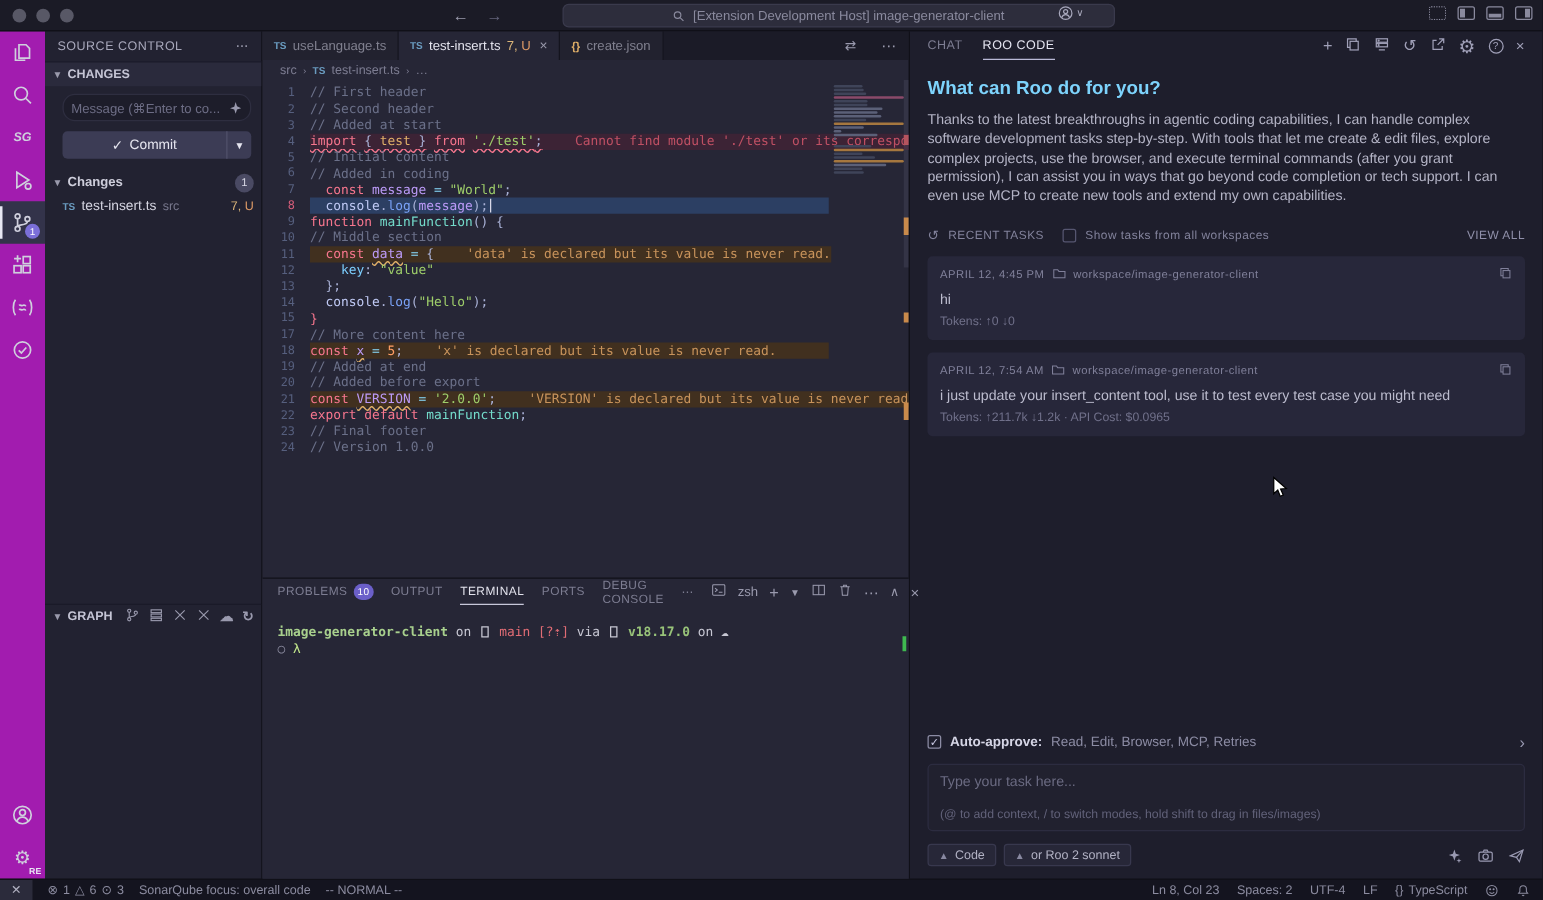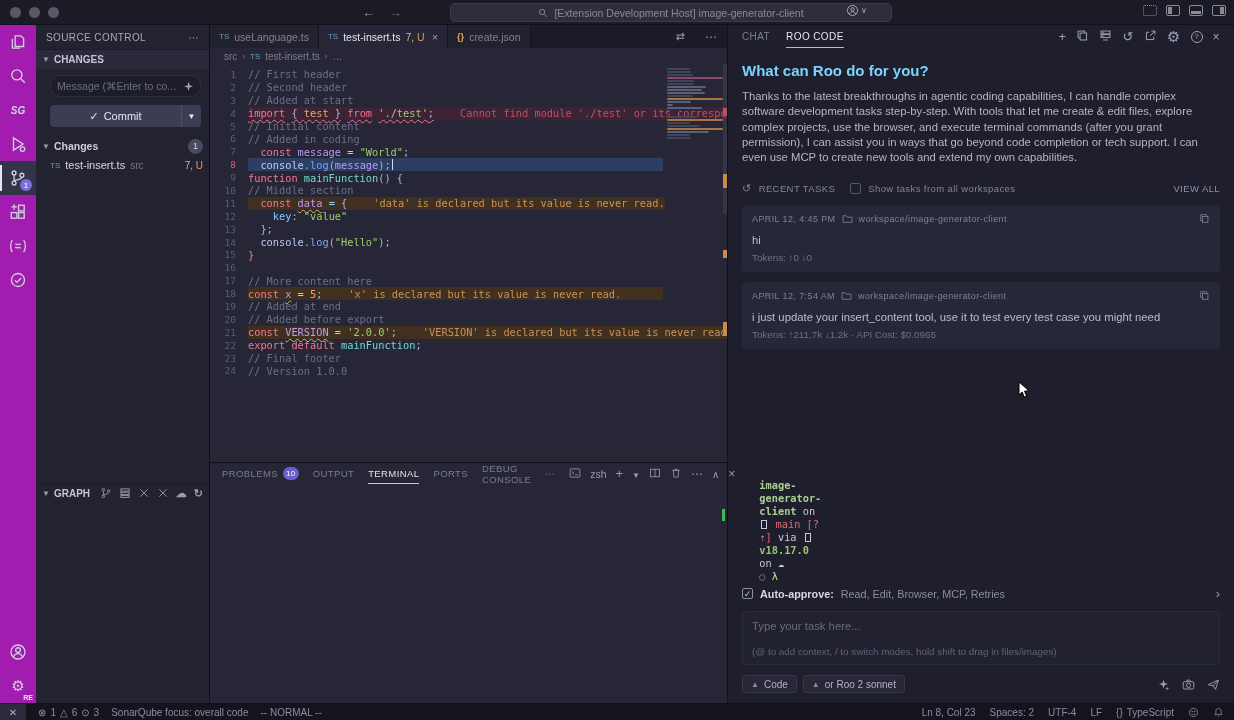--- a/index.html
+++ b/index.html
@@ -58,21 +58,21 @@
   .commit { margin:8px 8px 0 14px; height:22px; background:#3c3c55; border-radius:4px; display:flex; align-items:center;
     color:#e6e6f0; font-size:11px; }
   .commit .main-part { flex:1; display:flex; align-items:center; justify-content:center; gap:5px; }
   .commit .dd { width:20px; border-left:1px solid #50506b; display:flex; align-items:center; justify-content:center;
     font-size:8px; height:100%; }
   .changes-head { margin-top:10px; height:18px; display:flex; align-items:center; gap:4px; padding:0 6px;
     font-weight:bold; font-size:10.5px; color:#cdcdda; }
   .cnt-badge { margin-left:auto; min-width:15px; height:15px; border-radius:9px; background:#4a4a63; color:#d8d8e6;
     font-size:9px; display:flex; align-items:center; justify-content:center; padding:0 4px; font-weight:normal; }
   .file-row { height:20px; display:flex; align-items:center; gap:5px; padding:0 6px 0 14px; font-size:11px; color:#d8c6c0; }
-  .ts-chip { color:#6a9bbf; font-size:8px; font-weight:normal; }
+  .ts-chip { color:#6a9bbf; font-size:8px; font-weight:bold; }
   .file-dir { color:#77778c; font-size:10px; }
   .file-badge { margin-left:auto; font-size:10px; color:#dcb67a; }
   .file-badge b { color:#de9a66; font-weight:normal; }
   .sb-fill { flex:1; }
   .graph-head { height:20px; display:flex; align-items:center; gap:4px; padding:0 6px; border-top:1px solid #1a1a28;
     font-size:10px; font-weight:bold; color:#c5c5d5; }
   .graph-icons { margin-left:auto; display:flex; gap:7px; align-items:center; color:#9a9aae; }
   .graph-icons svg { width:12px; height:12px; stroke:#9a9aae; fill:none; stroke-width:1.2;}
   .graph-body { height:200px; }
 
@@ -105,21 +105,21 @@
   .hint.err { color:#c05064; } .hint.warn { color:#c8935b; }
   .caret { width:1.5px; height:11px; background:#d8d8e8; margin-left:1px; }
   .minimap { position:absolute; right:4px; top:4px; width:56px; bottom:0; }
   .mm-line { height:2px; margin-bottom:1px; border-radius:1px; }
   .ruler { position:absolute; right:0; top:0; width:4px; bottom:0; }
   .ruler .slider { position:absolute; left:0; right:0; top:0; height:150px; background:rgba(160,160,190,.12); }
   .ruler .mk { position:absolute; left:0; right:0; height:10px; background:#c98a4b; }
   .ruler .mk.r { background:#b5545e; }
 
   
-  .panel { flex:0 0 241px; border-top:1px solid #101018; background:#262636; display:flex; flex-direction:row; position:relative;}
+  .panel { flex:0 0 241px; border-top:1px solid #101018; background:#262636; display:flex; flex-direction:column; position:relative;}
   .panel-tabs { height:21px; display:flex; align-items:center; padding:0 12px; gap:14px; font-size:9.5px;
     letter-spacing:.4px; color:#7d7d92; flex:0 0 21px;}
   .ptab { display:flex; align-items:center; gap:5px; height:100%; }
   .ptab.active { color:#e2e2ec; box-shadow:inset 0 -1px 0 #c8c8da; }
   .pbadge { min-width:14px; height:13px; border-radius:8px; background:#6b5fc9; color:#fff; font-size:8px;
     display:flex; align-items:center; justify-content:center; padding:0 3px; }
   .panel-actions { margin-left:auto; display:flex; align-items:center; gap:9px; color:#9a9aae; font-size:10.5px; letter-spacing:0;}
   .panel-actions svg { width:12px; height:12px; stroke:#9a9aae; fill:none; stroke-width:1.1; }
   .term { font-family:"DejaVu Sans Mono", monospace; font-size:10.3px; padding:16px 0 0 12px; line-height:13px; color:#c8c8d4;}
   .t-dir{color:#a8d08d;font-weight:bold;} .t-git{color:#e06c75;} .t-red{color:#e06c75;}
@@ -403,21 +403,20 @@
             <div class="cl"><span class="gut">6</span><span class="code"><span class="tk-cm">// Added in coding</span></span></div>
             <div class="cl"><span class="gut">7</span><span class="code"><span class="tk-pl">  </span><span class="tk-kw">const</span><span class="tk-pl"> </span><span class="tk-var">message</span><span class="tk-pl"> </span><span class="tk-op">=</span><span class="tk-pl"> </span><span class="tk-str">"World"</span><span class="tk-pl">;</span></span></div>
             <div class="cl bg-cur"><span class="gut">8</span><span class="code"><span class="tk-pl">  </span><span class="tk-var2">console</span><span class="tk-pl">.</span><span class="tk-fn2">log</span><span class="tk-pl">(</span><span class="tk-var">message</span><span class="tk-pl">)</span><span class="tk-pl">;</span><span class="caret"></span></span></div>
             <div class="cl"><span class="gut">9</span><span class="code"><span class="tk-kw">function</span><span class="tk-pl"> </span><span class="tk-fn">mainFunction</span><span class="tk-pl">()</span><span class="tk-pl"> {</span></span></div>
             <div class="cl"><span class="gut">10</span><span class="code"><span class="tk-cm">// Middle section</span></span></div>
             <div class="cl bg-warn"><span class="gut">11</span><span class="code"><span class="tk-pl">  </span><span class="tk-kw">const</span><span class="tk-pl"> </span><span class="tk-var u-warn">data</span><span class="tk-pl"> </span><span class="tk-op">=</span><span class="tk-pl"> {</span><span class="hint warn">'data' is declared but its value is never read.</span></span></div>
             <div class="cl"><span class="gut">12</span><span class="code"><span class="tk-pl">    </span><span class="tk-prop">key</span><span class="tk-pl">:</span><span class="tk-pl"> </span><span class="tk-str">"value"</span></span></div>
             <div class="cl"><span class="gut">13</span><span class="code"><span class="tk-pl">  };</span></span></div>
             <div class="cl"><span class="gut">14</span><span class="code"><span class="tk-pl">  </span><span class="tk-var2">console</span><span class="tk-pl">.</span><span class="tk-fn2">log</span><span class="tk-pl">(</span><span class="tk-str">"Hello"</span><span class="tk-pl">)</span><span class="tk-pl">;</span></span></div>
             <div class="cl"><span class="gut">15</span><span class="code"><span class="tk-kw">}</span></span></div>
-            <div class="cl"><span class="gut">16</span><span class="code"></span></div>
             <div class="cl"><span class="gut">17</span><span class="code"><span class="tk-cm">// More content here</span></span></div>
             <div class="cl bg-warn"><span class="gut">18</span><span class="code"><span class="tk-kw">const</span><span class="tk-pl"> </span><span class="tk-var u-warn">x</span><span class="tk-pl"> </span><span class="tk-op">=</span><span class="tk-pl"> </span><span class="tk-num">5</span><span class="tk-pl">;</span><span class="hint warn">'x' is declared but its value is never read.</span></span></div>
             <div class="cl"><span class="gut">19</span><span class="code"><span class="tk-cm">// Added at end</span></span></div>
             <div class="cl"><span class="gut">20</span><span class="code"><span class="tk-cm">// Added before export</span></span></div>
             <div class="cl bg-warn"><span class="gut">21</span><span class="code"><span class="tk-kw">const</span><span class="tk-pl"> </span><span class="tk-var u-warn">VERSION</span><span class="tk-pl"> </span><span class="tk-op">=</span><span class="tk-pl"> </span><span class="tk-str">'2.0.0'</span><span class="tk-pl">;</span><span class="hint warn">'VERSION' is declared but its value is never read.</span></span></div>
             <div class="cl"><span class="gut">22</span><span class="code"><span class="tk-kw">export</span><span class="tk-pl"> </span><span class="tk-kw">default</span><span class="tk-pl"> </span><span class="tk-fn">mainFunction</span><span class="tk-pl">;</span></span></div>
             <div class="cl"><span class="gut">23</span><span class="code"><span class="tk-cm">// Final footer</span></span></div>
             <div class="cl"><span class="gut">24</span><span class="code"><span class="tk-cm">// Version 1.0.0</span></span></div>
           </div>
         <div class="minimap" id="minimap">

